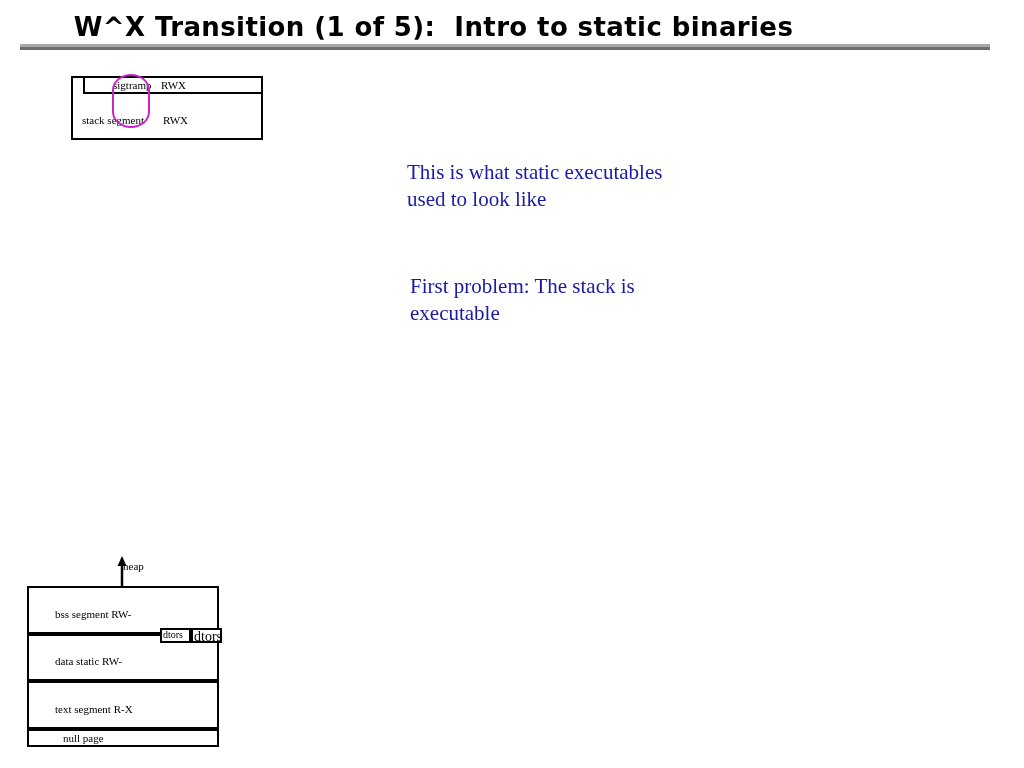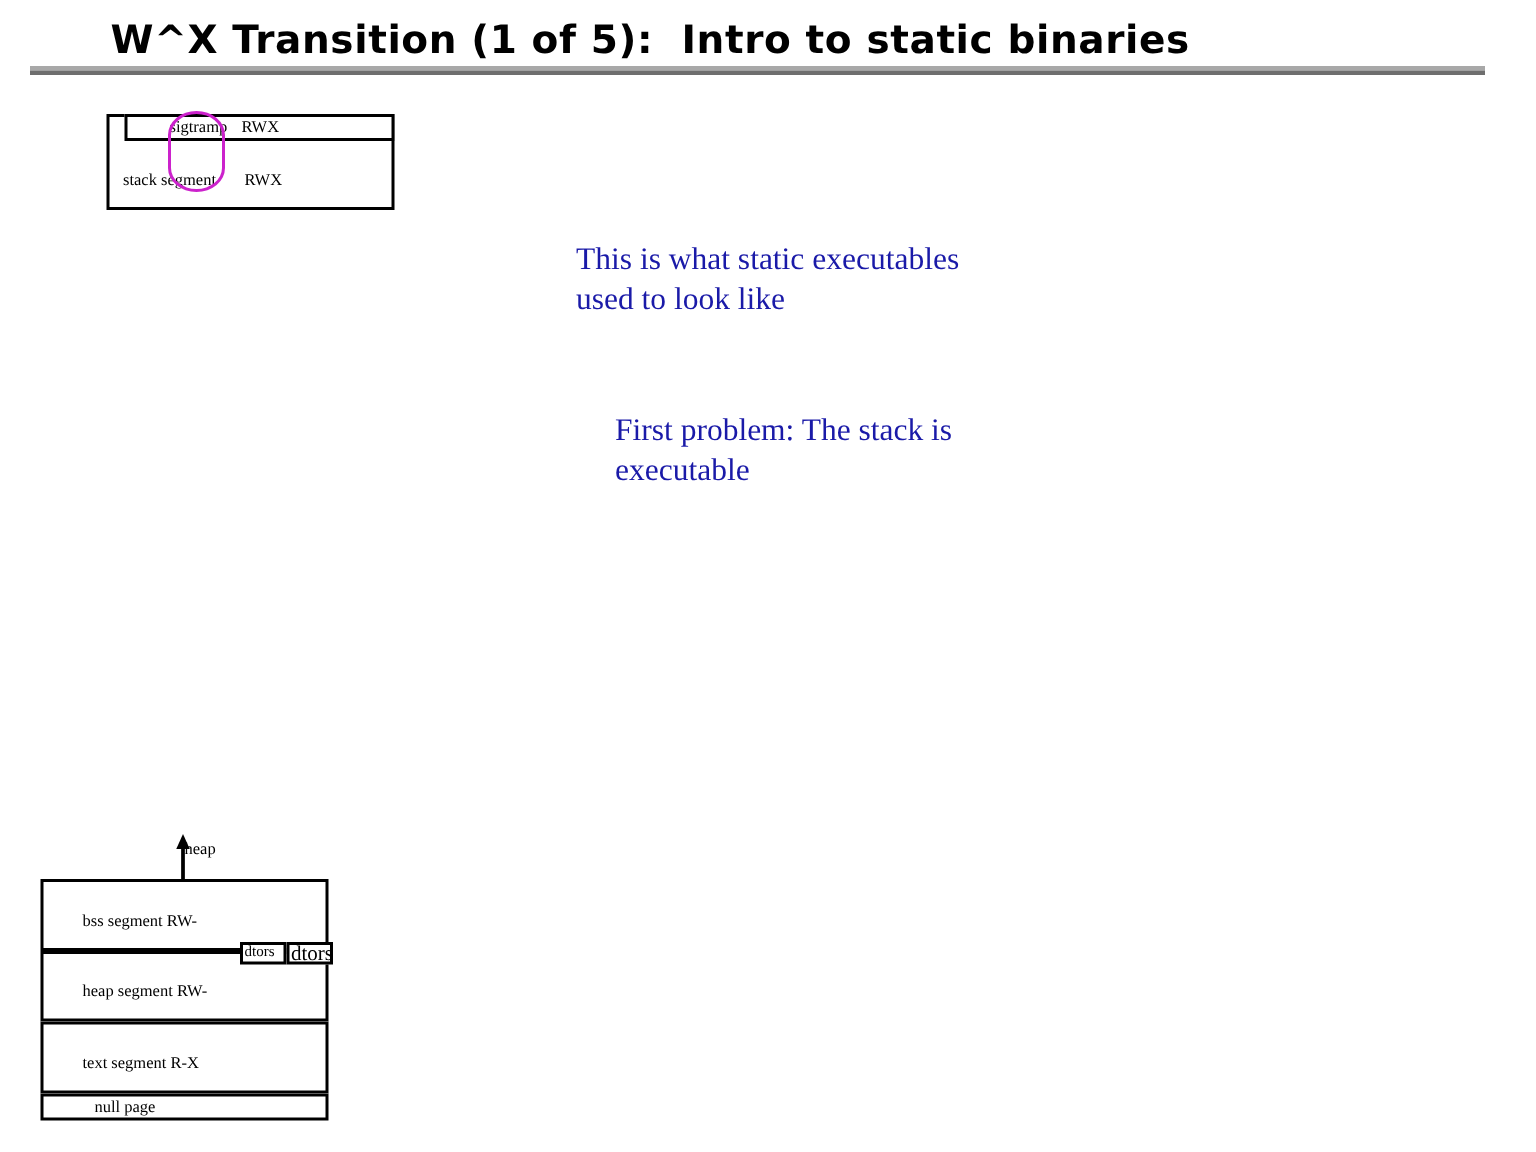--- a/index.html
+++ b/index.html
@@ -120,21 +120,21 @@
   
   .annotation {
     position: absolute;
     color: #1a1aa8;
     font-family: "Liberation Serif", serif;
     font-size: 21px;
     line-height: 27px;
     white-space: pre-line;
   }
   #annotation-static {
-    left: 384px;
+    left: 407px;
     top: 159px;
     width: 330px;
     font-family: Liberation Serif, serif;
   }
   #annotation-problem {
     left: 410px;
     top: 273px;
     width: 330px;
   }
 
@@ -216,21 +216,21 @@
 
   <div class="mem-label" id="heap-label">heap</div>
 
   <div class="mem-box" id="bss-box"></div>
   <div class="mem-box" id="data-box"></div>
   <div class="mem-box" id="text-box"></div>
   <div class="mem-box" id="nullpage-box"></div>
 
   <div class="mem-label" id="bss-label">bss segment RW-</div>
 
-  <div class="mem-label" id="data-label">heap segment  RW-</div>
+  <div class="mem-label" id="data-label">data static  RW-</div>
 
   <div class="mem-label" id="text-label">text segment  R-X</div>
 
   <div class="mem-label" id="nullpage-label">null page</div>
 
   <div class="mem-box" id="ctors-box"></div>
   <div class="mem-box" id="dtors-box"></div>
 
   <div class="mem-label" id="ctors-label">dtors</div>
 

